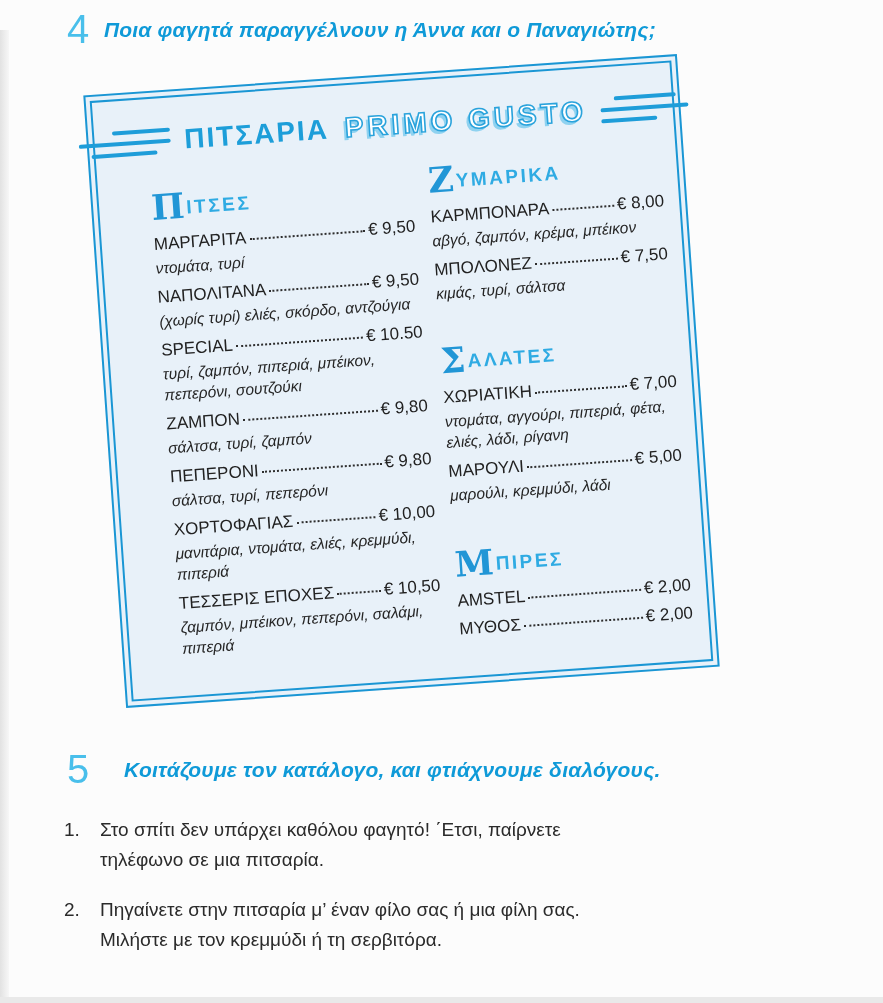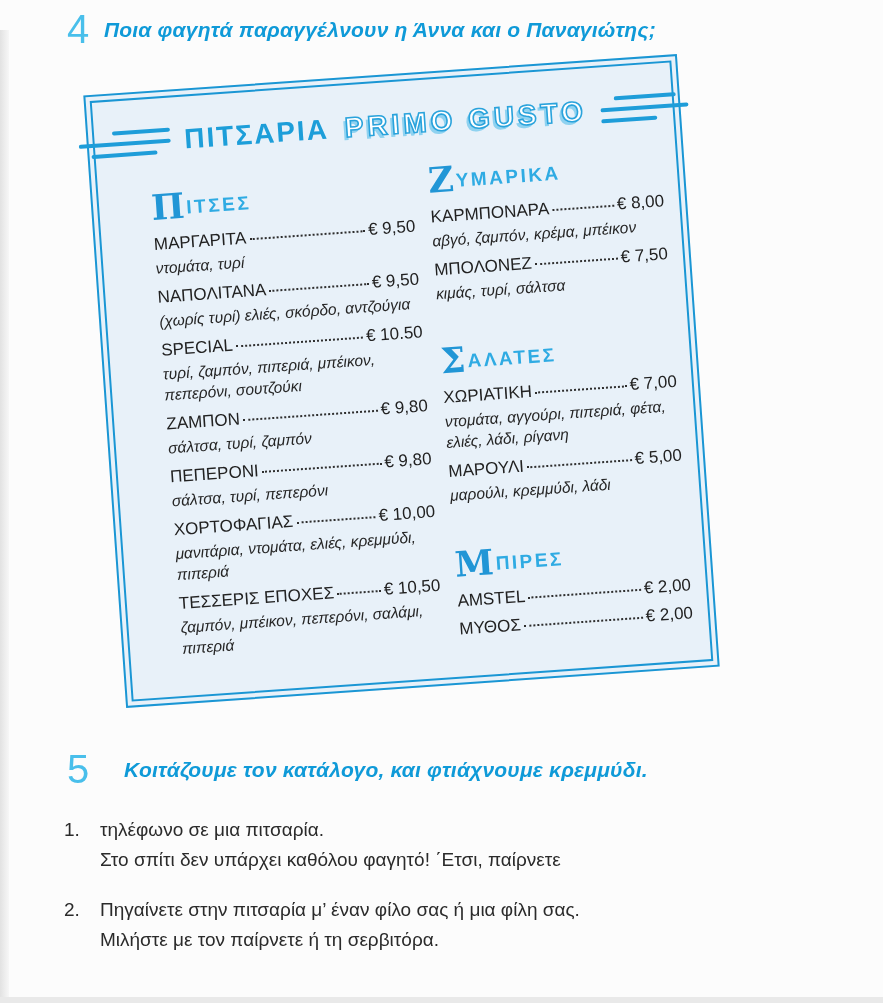--- a/index.html
+++ b/index.html
@@ -279,30 +279,30 @@
         </div>
 
       </div>
     </div>
 
   </div>
 </div>
 
 <div class="ex-heading ex5">
   <span class="ex-num">5</span>
-  <span class="ex-title">Κοιτάζουμε τον κατάλογο, και φτιάχνουμε κρεμμύδι.</span>
+  <span class="ex-title">Κοιτάζουμε τον κατάλογο, και φτιάχνουμε διαλόγους.</span>
 </div>
 
 <div class="task-item t1">
   <span class="task-num">1.</span>
   <span class="task-lines">
+    <span>Στο σπίτι δεν υπάρχει καθόλου φαγητό! ΄Ετσι, παίρνετε</span>
     <span>τηλέφωνο σε μια πιτσαρία.</span>
-    <span>Στο σπίτι δεν υπάρχει καθόλου φαγητό! ΄Ετσι, παίρνετε</span>
   </span>
 </div>
 
 <div class="task-item t2">
   <span class="task-num">2.</span>
   <span class="task-lines">
     <span>Πηγαίνετε στην πιτσαρία μ’ έναν φίλο σας ή μια φίλη σας.</span>
-    <span>Μιλήστε με τον παίρνετε ή τη σερβιτόρα.</span>
+    <span>Μιλήστε με τον κρεμμύδι ή τη σερβιτόρα.</span>
   </span>
 </div>
 
 </body></html>

